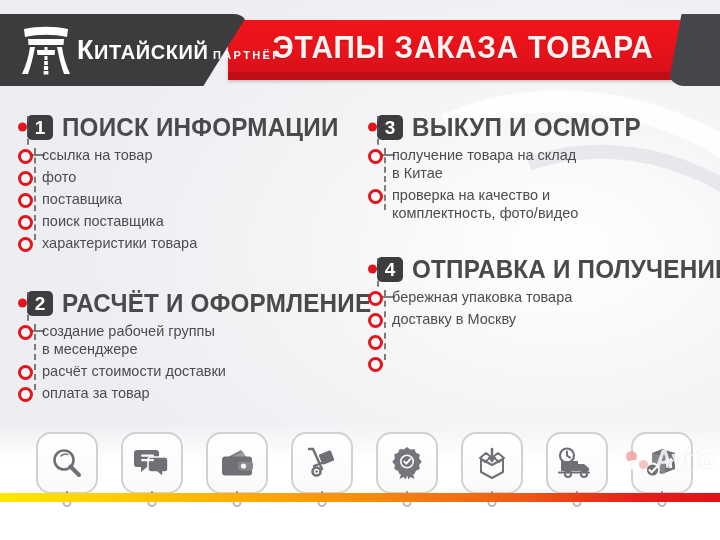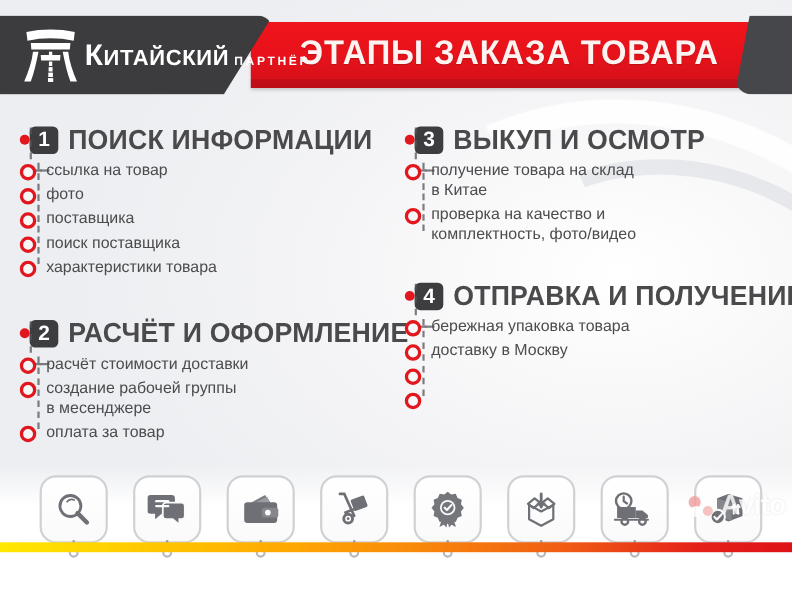--- a/index.html
+++ b/index.html
@@ -426,25 +426,25 @@
   <div class="col col-left" style="top:290px;">
     <div class="step">
       <div class="step-head">
         <span class="step-badge">2</span>
         <span class="step-title">РАСЧЁТ И ОФОРМЛЕНИЕ</span>
       </div>
       <ul class="bullets">
         <span class="elbow"></span>
         <li class="bullet">
           <span class="ring"></span>
+          <span class="txt">создание рабочей группы<br>в месенджере</span>
+        </li>
+        <li class="bullet">
+          <span class="ring"></span>
           <span class="txt">расчёт стоимости доставки</span>
-        </li>
-        <li class="bullet">
-          <span class="ring"></span>
-          <span class="txt">создание рабочей группы<br>в месенджере</span>
         </li>
         <li class="bullet">
           <span class="ring"></span>
           <span class="txt">оплата за товар</span>
         </li>
       </ul>
     </div>
   </div>
 
   <div class="col col-right" style="top:114px;">

